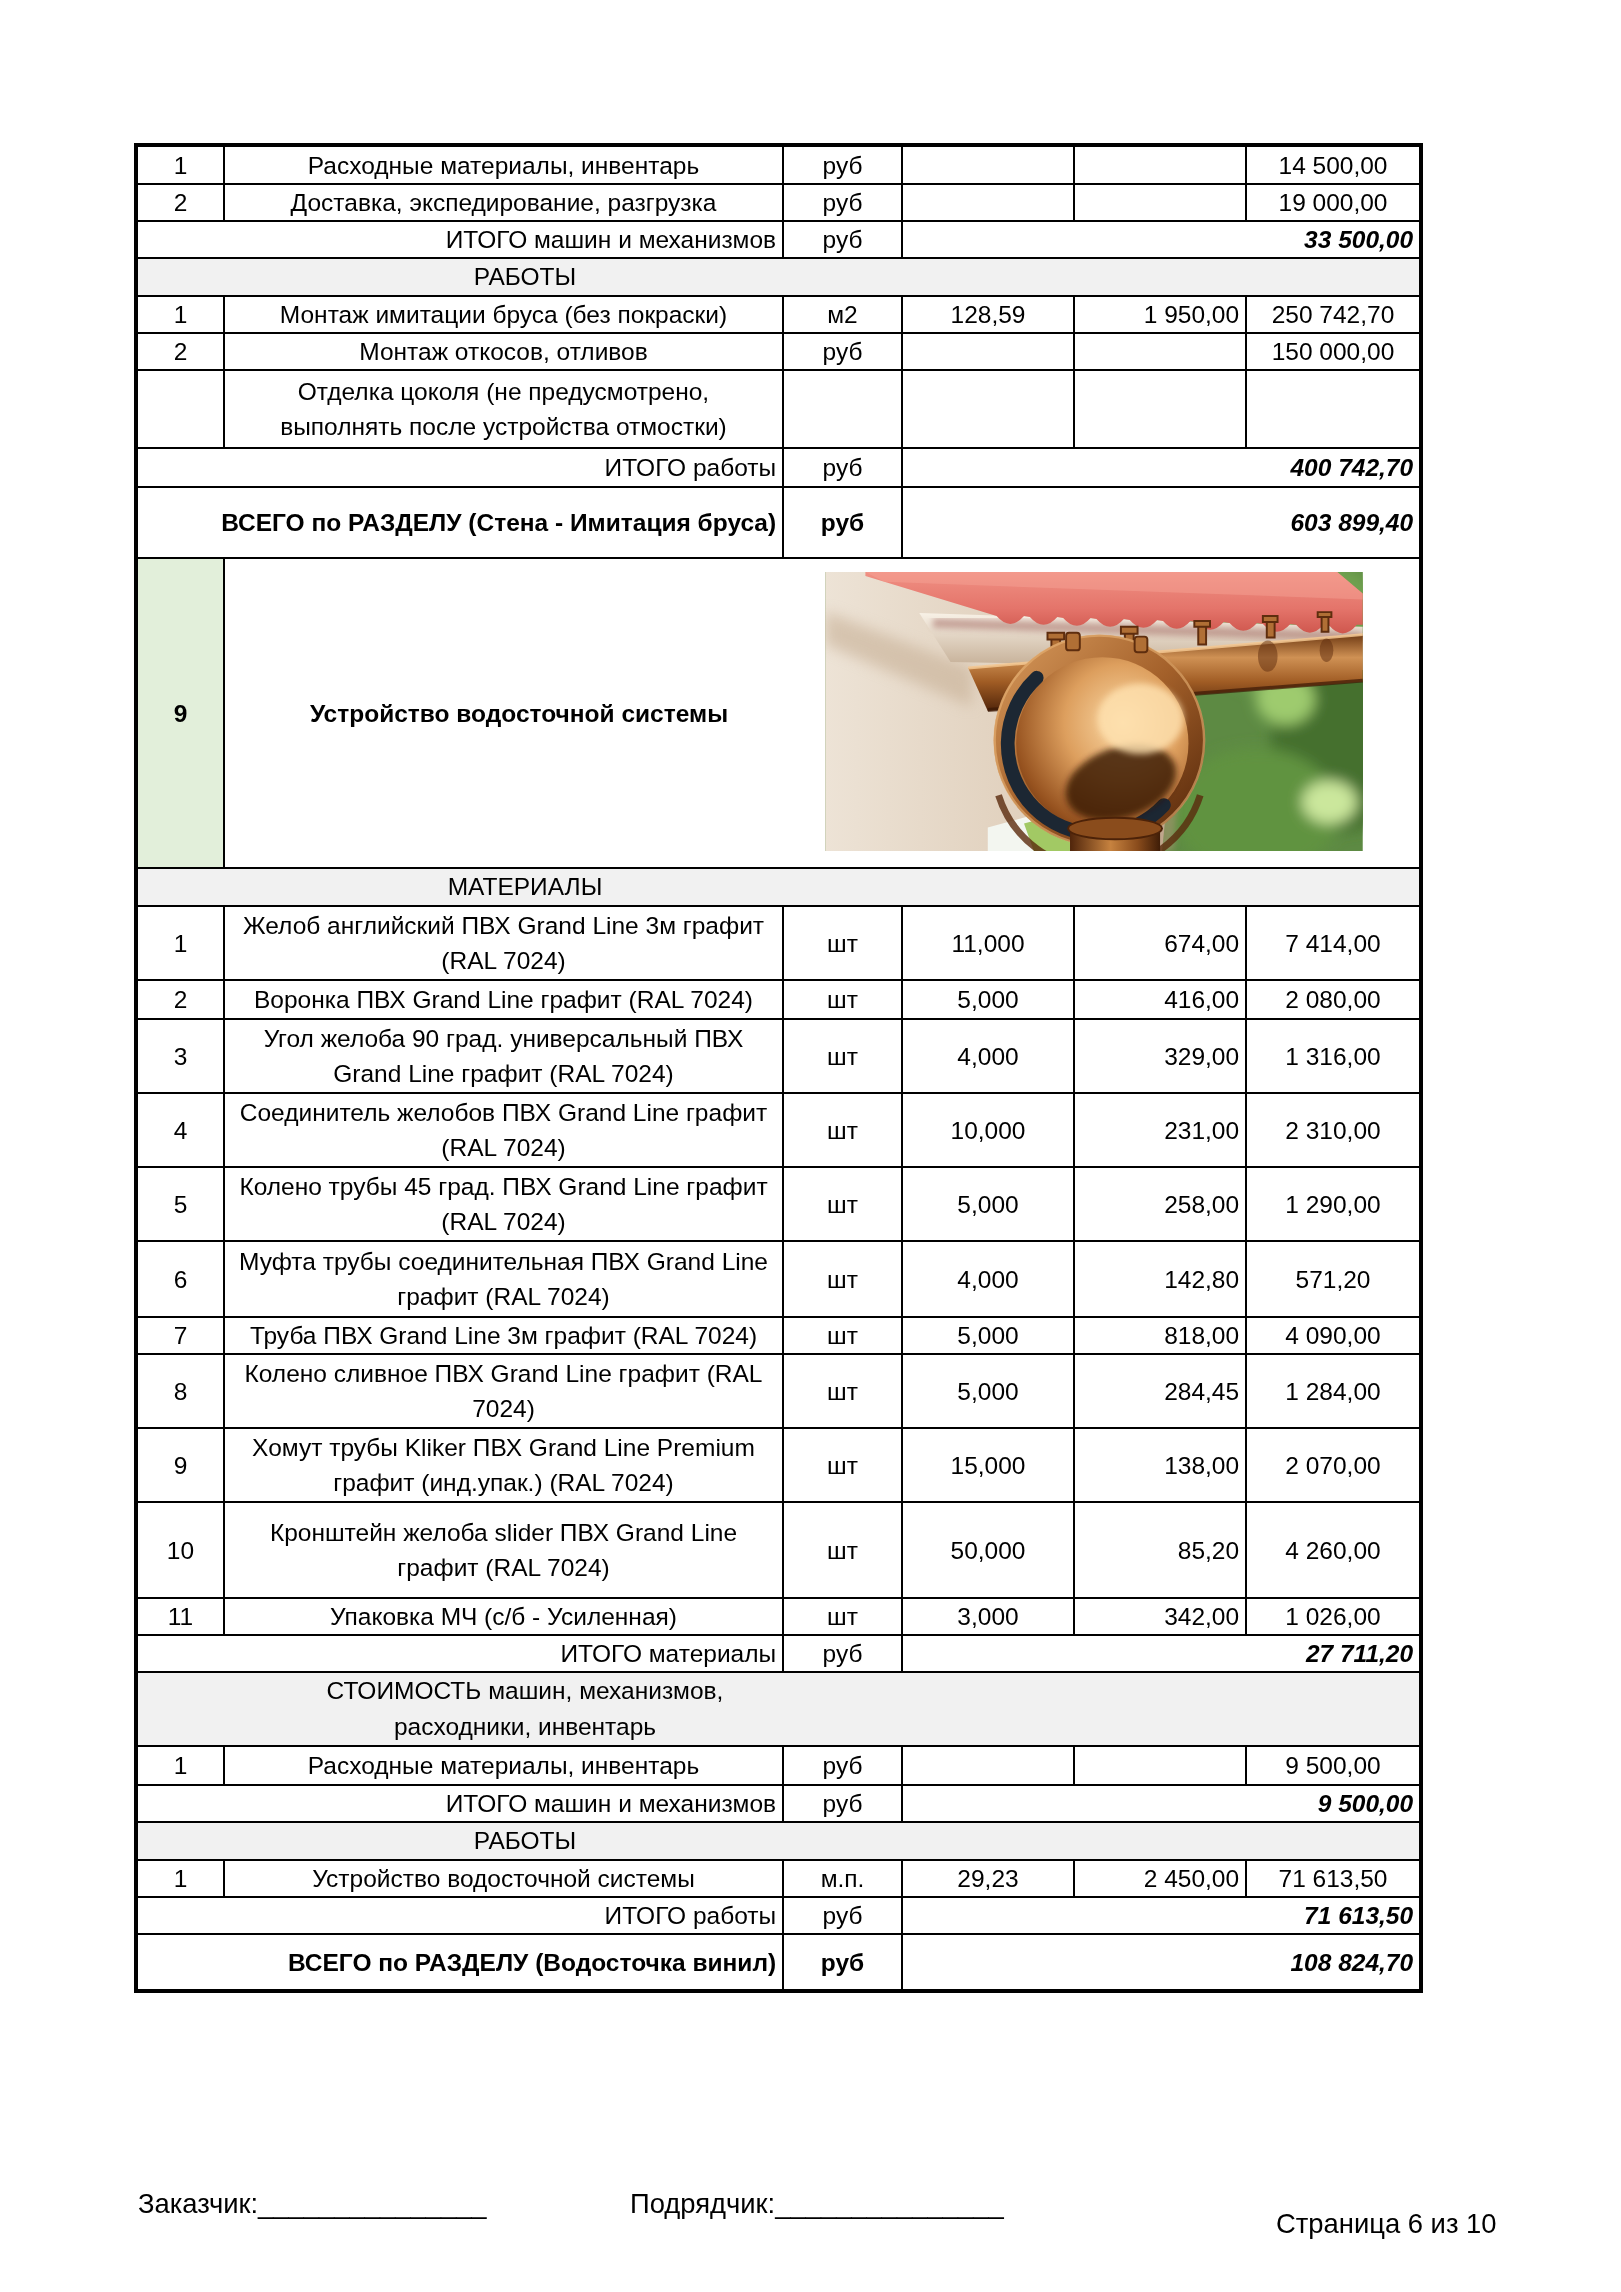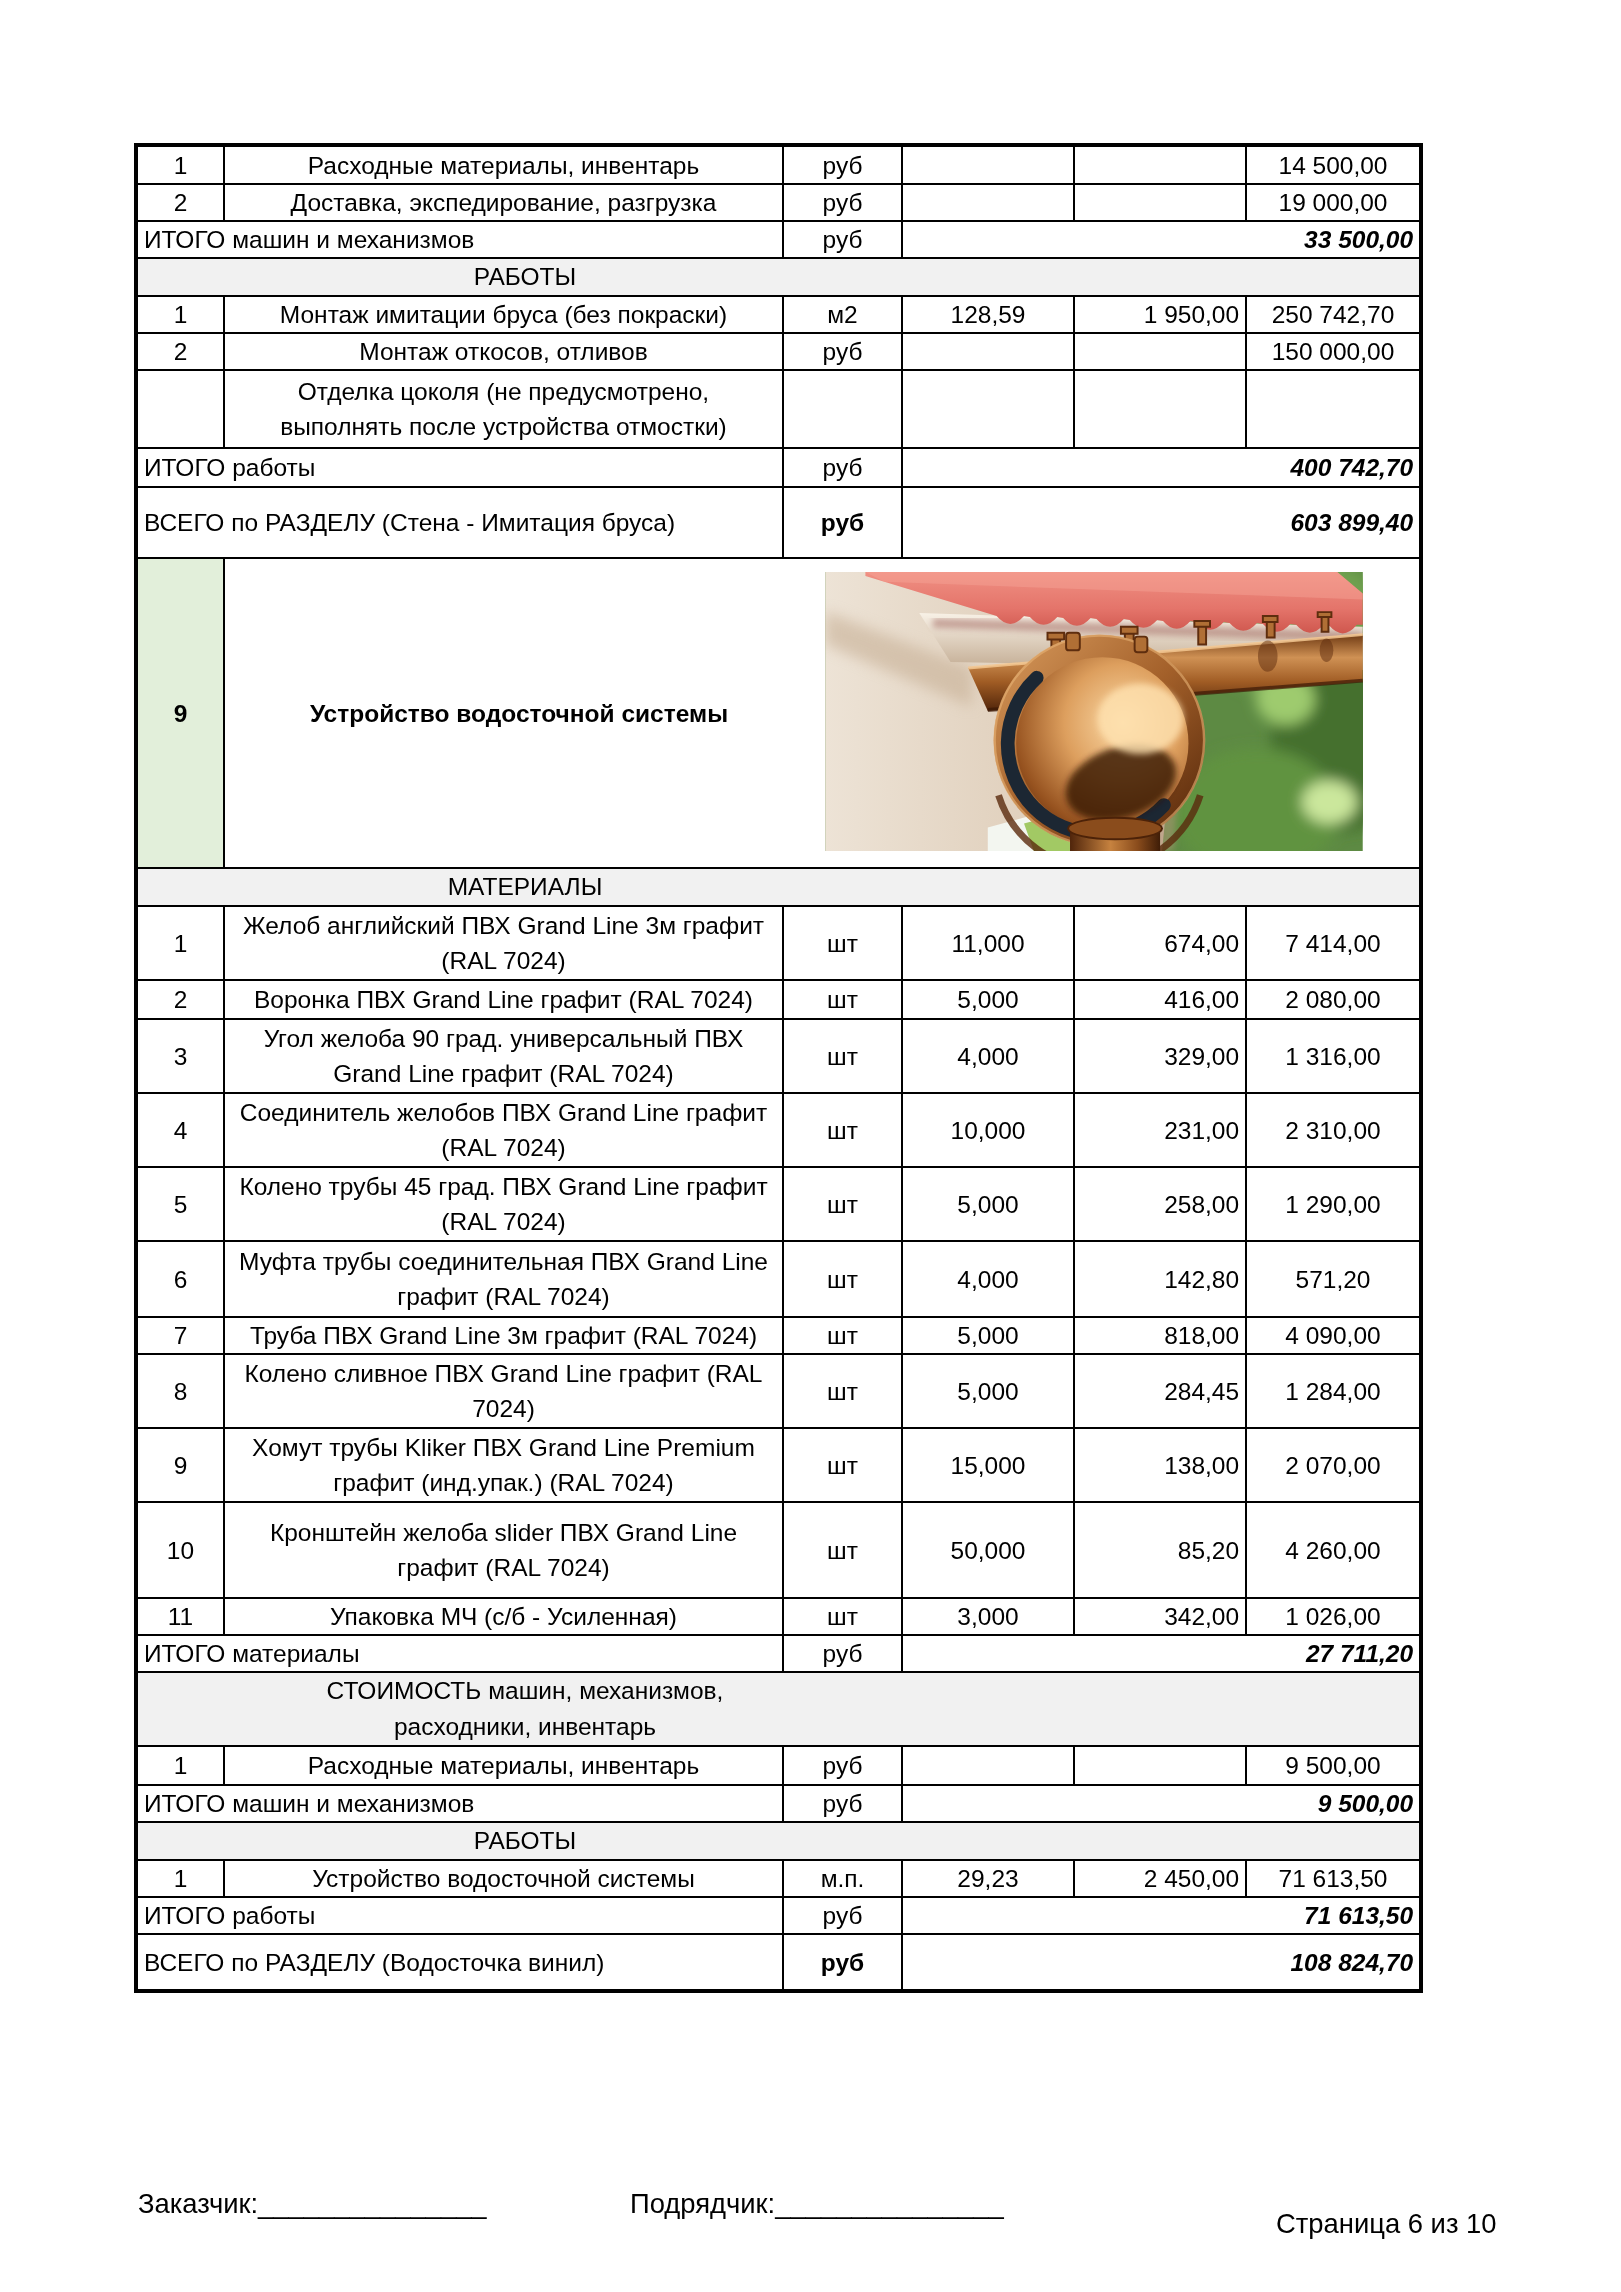--- a/index.html
+++ b/index.html
@@ -8,23 +8,23 @@
   table.sheet{position:absolute;left:134px;top:143px;border-collapse:collapse;table-layout:fixed;
         width:1284px;border:4.9px solid #000;}
   table.sheet td{border:2.9px solid #000;font-size:24.5px;line-height:35px;padding:0 5.9px;
         vertical-align:middle;overflow:hidden;}
   .c-num{text-align:center;padding:0 2px;}
   .c-name{text-align:center;white-space:pre-line;padding:0 3.9px 0 6.9px;}
   .c-unit{text-align:center;}
   .c-qty{text-align:center;}
   .c-price{text-align:right;padding-right:7.8px;}
   .c-sum{text-align:center;padding-right:7.8px;}
-  .t-label{text-align:left;padding-right:7.8px;}
+  .t-label{text-align:right;padding-right:7.8px;}
   .t-sum{text-align:right;font-weight:700;font-style:italic;padding-right:17.6px;}
-  tr.grand .t-label{font-weight:400;}
+  tr.grand .t-label{font-weight:700;}
   tr.grand .c-unit{font-weight:700;}
   tr.band td{background:#f1f1f1;padding:0;}
   .band-label{width:774px;text-align:center;white-space:pre-line;line-height:36px;}
   .section-num{background:#e2efda;text-align:center;font-weight:700;}
   .section-cell{position:relative;padding:0;}
   .section-title{position:absolute;left:0;top:0;width:588px;height:100%;
         display:flex;align-items:center;justify-content:center;font-weight:700;}
   .photo{position:absolute;left:600px;top:12.7px;}
   .footer{position:absolute;top:2188px;left:0;width:100%;font-size:27.4px;}
   .footer span{position:absolute;white-space:pre;}

